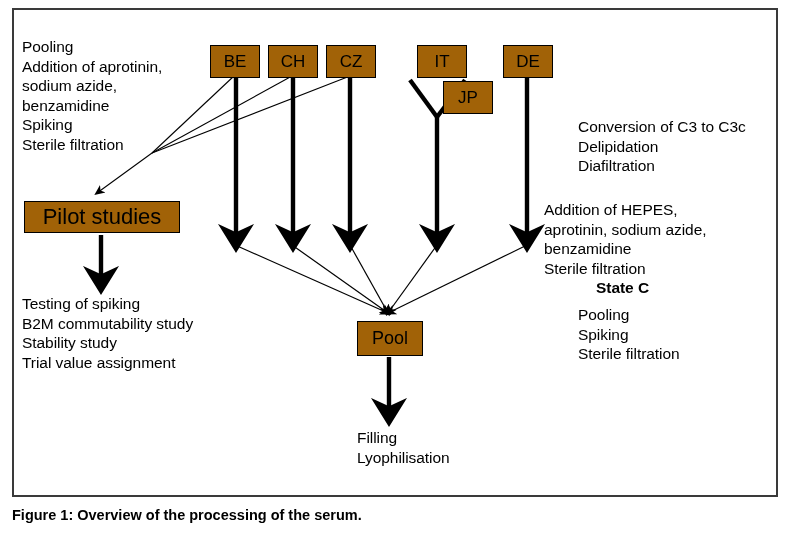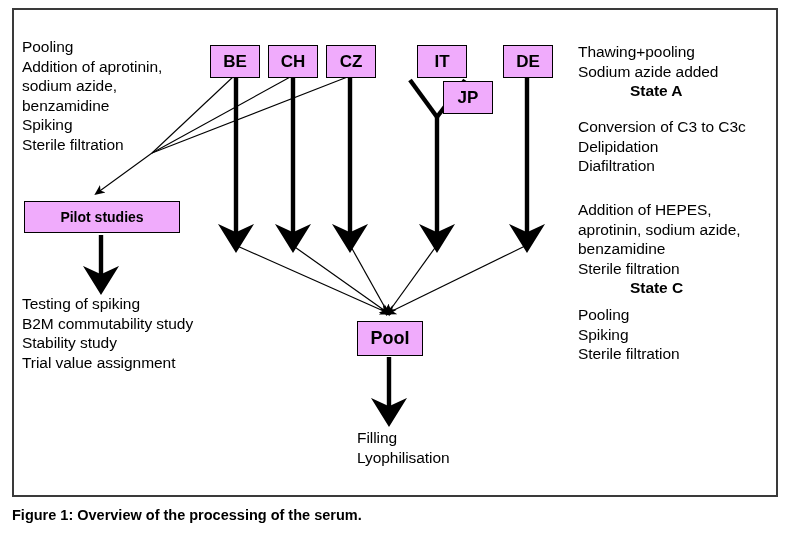--- a/index.html
+++ b/index.html
@@ -42,32 +42,32 @@
     position: absolute;
     font-size: 15.5px;
     line-height: 19.6px;
     white-space: pre;
     letter-spacing: -0.05px;
   }
   .node {
     position: absolute;
     border: 1.6px solid #000000;
     box-sizing: border-box;
-    background: #f0abfc;
+    background: #a16207;
     display: flex;
     align-items: center;
     justify-content: center;
-    font-weight: bold;
+    font-weight: normal;
     font-size: 17px;
   }
   .cc-box { width: 50px; height: 33px; }
   .pilot-box {
     left: 24px; top: 201px;
     width: 156px; height: 32px;
-    font-size: 14px;
+    font-size: 22px;
   }
   .pool-box {
     left: 357px; top: 321px;
     width: 66px; height: 35px;
     font-size: 18px;
   }
   .state-line {
     display: block;
     font-weight: bold;
     padding-left: 52px;
@@ -152,28 +152,26 @@
   <div class="node cc-box" style="left:443px; top:45px;margin-top:36px;">JP</div>
   <div class="node cc-box" style="left:503px; top:45px;">DE</div>
 
   <div class="node pilot-box">Pilot studies</div>
 
   <div class="node pool-box">Pool</div>
 
   <div class="txtblock" style="left:357px; top:428px;">Filling
 Lyophilisation</div>
 
-  <div class="txtblock" style="left:578px; top:42px;"><span>Thawing+pooling
-Sodium azide added</span><span class="state-line">State A</span></div>
 
   <div class="txtblock" style="left:578px; top:117px;"><span>Conversion of C3 to C3c
 Delipidation
 Diafiltration</span></div>
 
-  <div class="txtblock" style="left:578px; top:200px;"><span>Addition of HEPES,
+  <div class="txtblock" style="left:544px; top:200px;"><span>Addition of HEPES,
 aprotinin, sodium azide,
 benzamidine
 Sterile filtration</span><span class="state-line">State C</span></div>
 
   <div class="txtblock" style="left:578px; top:305px;">Pooling
 Spiking
 Sterile filtration</div>
 
   <div class="caption">Figure 1: Overview of the processing of the serum.</div>
 

